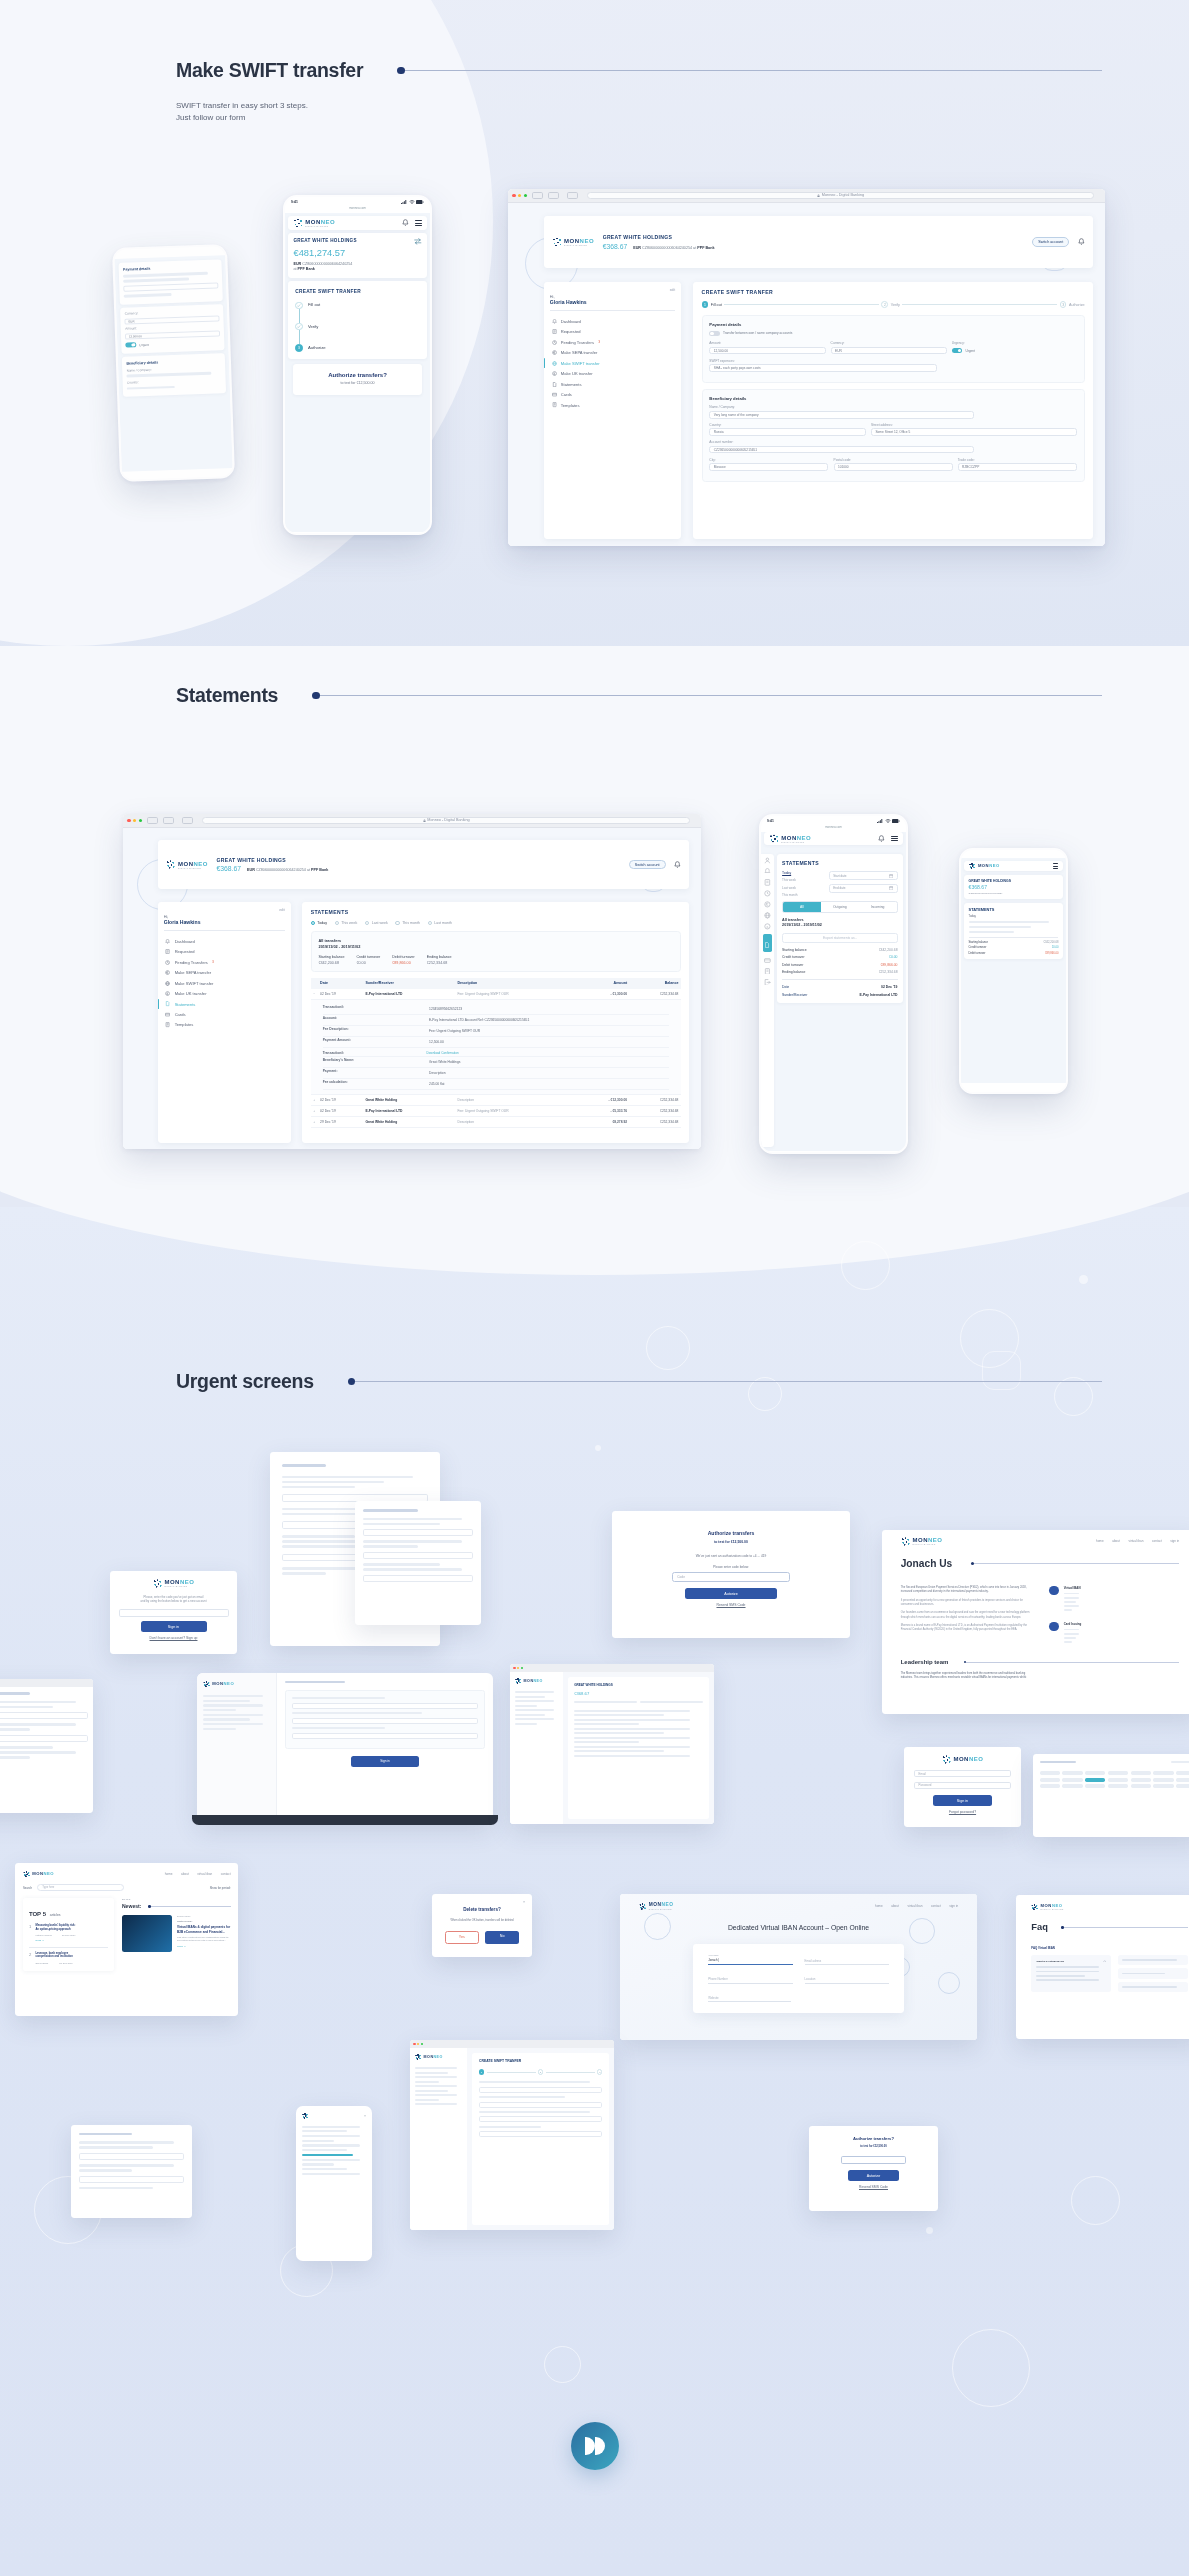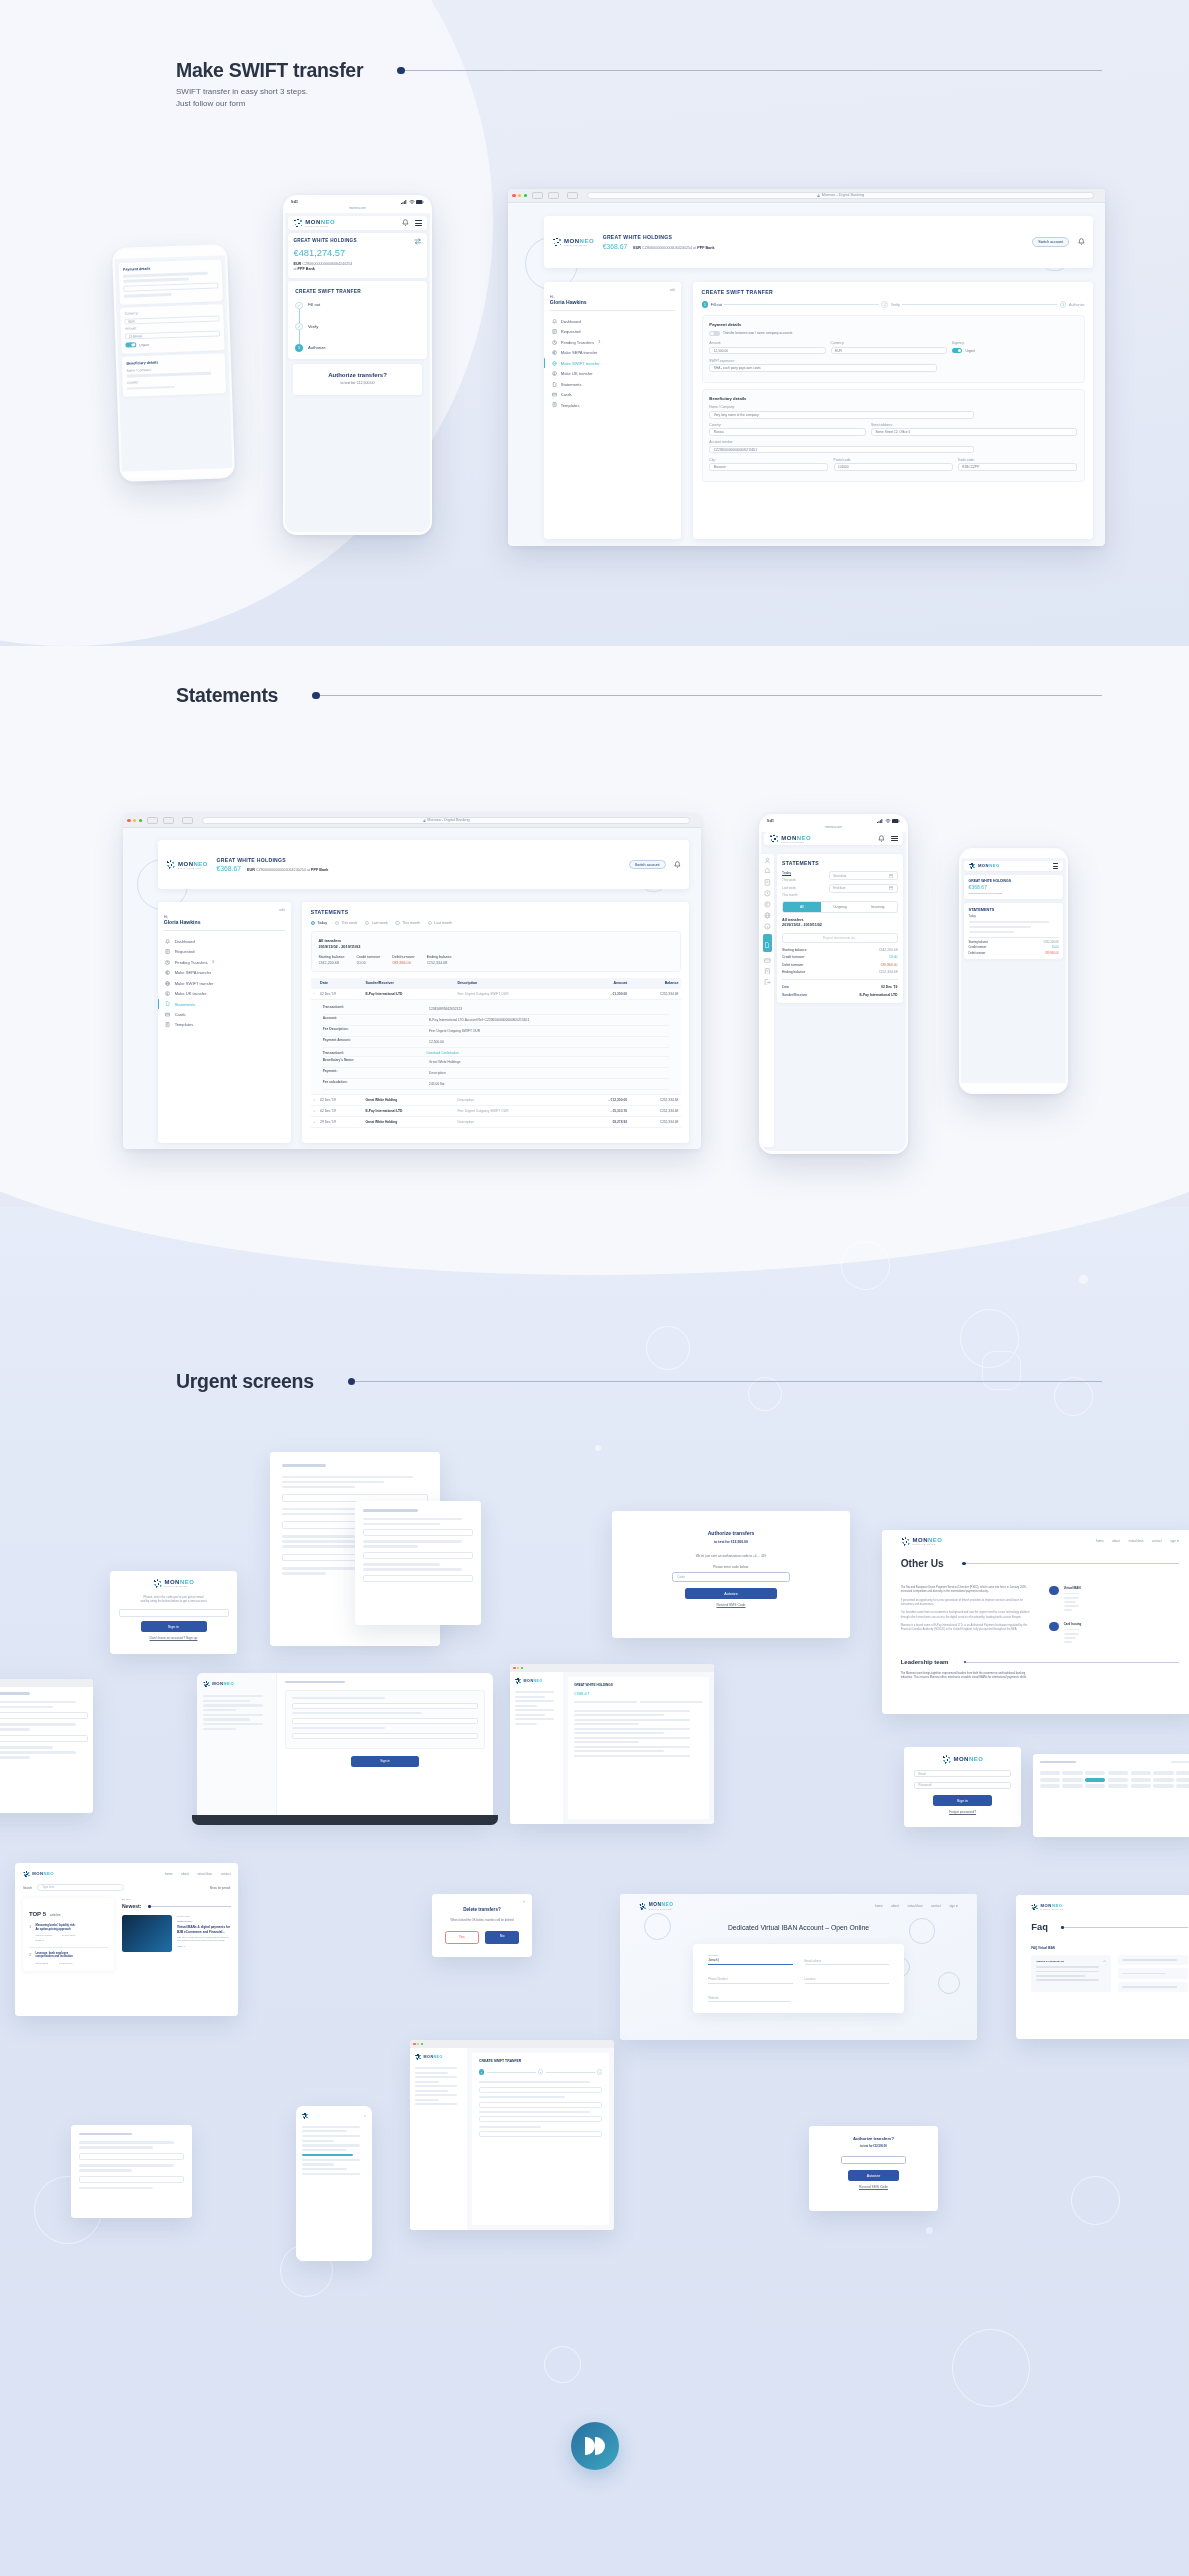--- a/index.html
+++ b/index.html
@@ -47,21 +47,21 @@
   .sec-head { position: absolute; z-index: 6; }
   .sec-title {
     font-size: 19.5px; font-weight: 700; color: #2b3445; letter-spacing: -0.3px;
   }
   .sec-rule { position: absolute; display: flex; align-items: center; }
   .sec-rule .dot {
     width: 7.6px; height: 7.6px; border-radius: 50%; background: #21386f; flex: 0 0 auto;
   }
   .sec-rule .line { height: 0.8px; background: #aab6d0; flex: 1 1 auto; }
   .sec-sub {
-    margin-top: 4px; font-size: 8px; line-height: 1.55; color: #5c6476;
+    margin-top: 18px; font-size: 8px; line-height: 1.55; color: #5c6476;
     white-space: pre-line;
   }
 
   
   .shot {
     position: absolute; background: #fff; border-radius: 4.2px;
     box-shadow: 0 12px 31px rgba(52,70,112,.15), 0 1.7px 5.1px rgba(52,70,112,.07);
     overflow: hidden;
   }
   .browser-bar {
@@ -1223,21 +1223,21 @@
         </div>
         <div class="topnav" style="flex:1 1 auto;">
           <span>home</span>
           <span>about</span>
           <span>virtual iban</span>
           <span>contact</span>
           <span>sign in</span>
         </div>
       </div>
       <div style="display:flex;align-items:center;margin:12px 0 12px;">
-        <div style="font-size:10.2px;font-weight:700;color:#2b3445;">Other Us</div>
+        <div style="font-size:10.2px;font-weight:700;color:#2b3445;">Jonach Us</div>
         <div style="width:3.4px;height:3.4px;border-radius:50%;background:#21386f;margin-left:18.7px;"></div>
         <div style="flex:1 1 auto;height:0.8px;background:#c4cde1;"></div>
       </div>
     </div>
     <div style="background:#fff;padding:5.1px 18.7px;display:flex;gap:18.7px;">
       <div style="flex:1 1 0;">
         <div style="font-size:2.7px;color:#6b7487;line-height:1.55;margin-bottom:4.2px;">The Second European Union Payment Services Directive (PSD2), which came into force in January 2018, increased competition and diversity in the international payments industry.</div>
         <div style="font-size:2.7px;color:#8d96a6;line-height:1.55;margin-bottom:4.2px;">It presented an opportunity for a new generation of fintech providers to improve services and choice for consumers and businesses.</div>
         <div style="font-size:2.7px;color:#8d96a6;line-height:1.55;margin-bottom:4.2px;">Our founders came from an ecommerce background and saw the urgent need for a new technology platform through which merchants can access the digital services of trustworthy, leading banks across Europe.</div>
         <div style="font-size:2.7px;color:#8d96a6;line-height:1.55;">Monneo is a brand name of E-Pay International LTD, is an Authorised Payment Institution regulated by the Financial Conduct Authority (902020) in the United Kingdom, fully passported throughout the EEA.</div>

